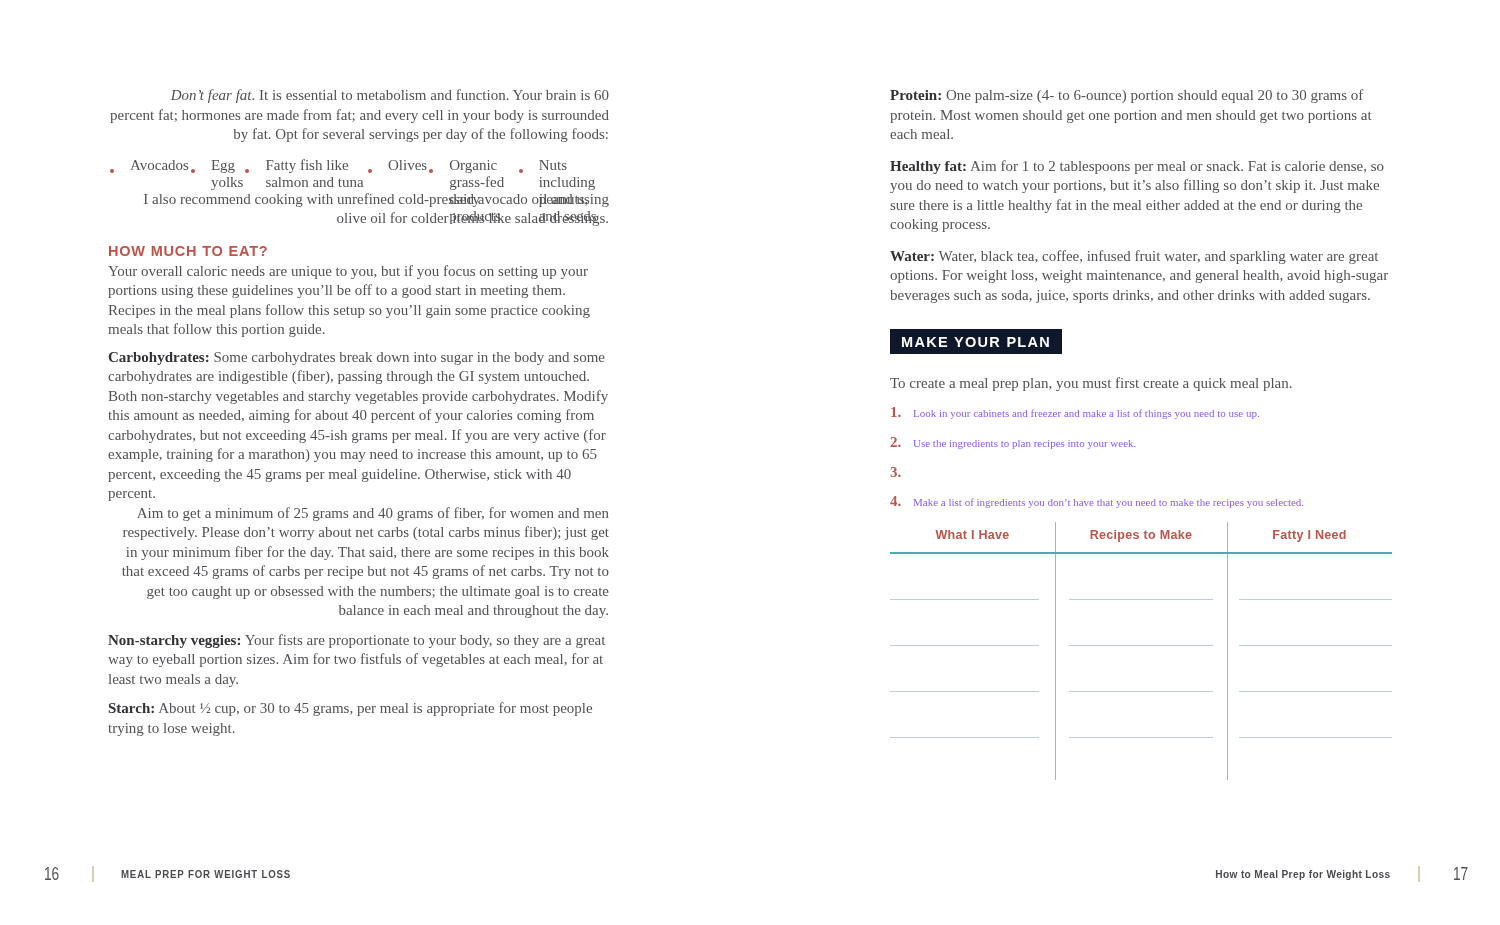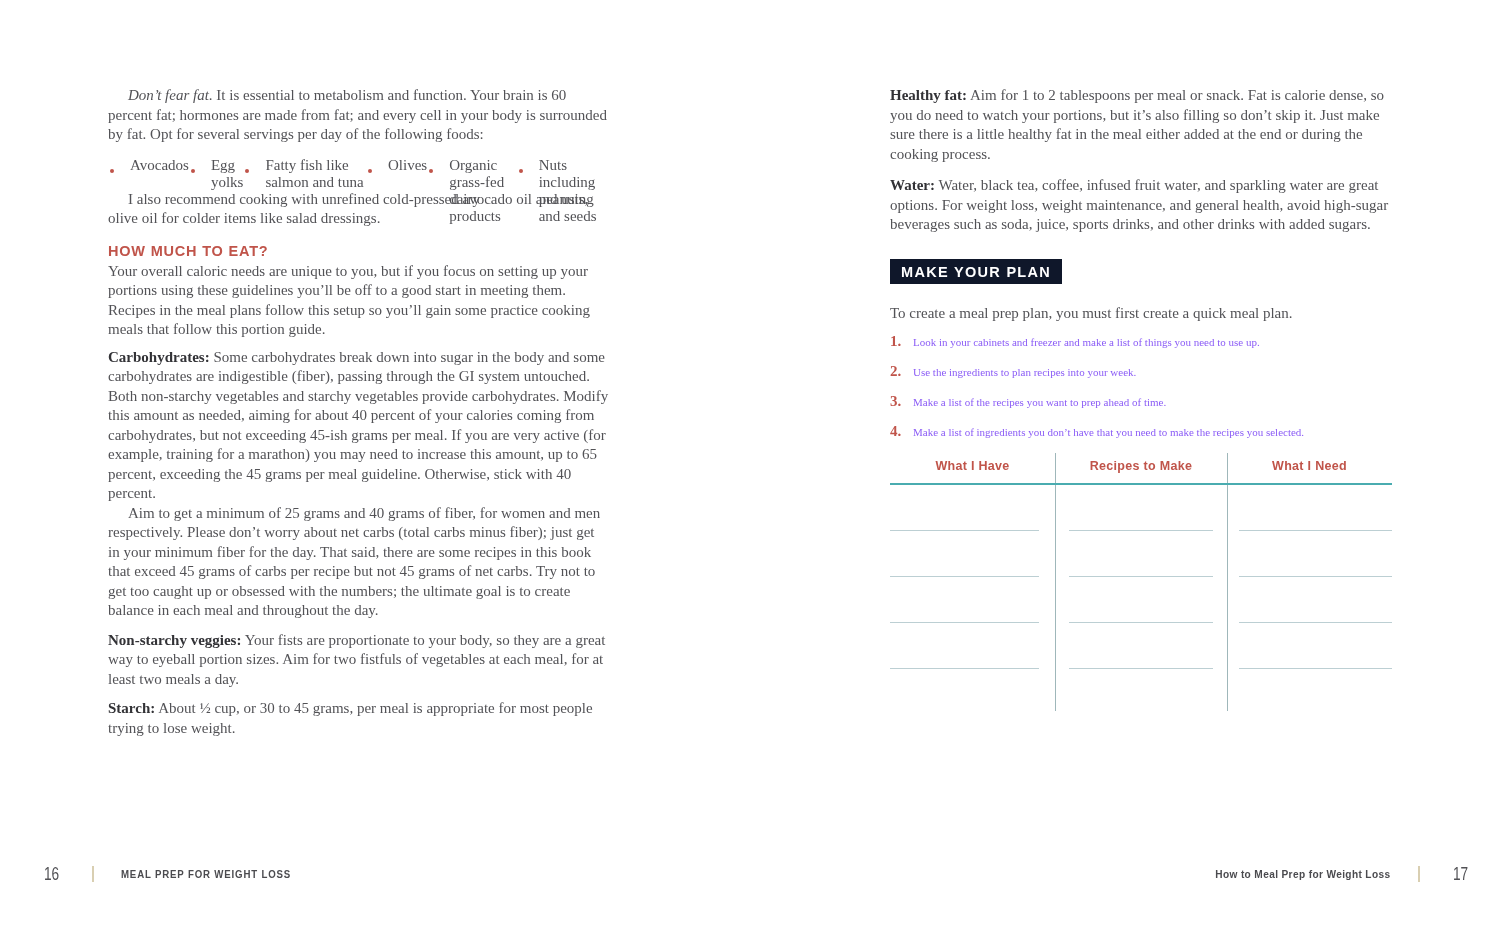--- a/index.html
+++ b/index.html
@@ -4,21 +4,21 @@
 <style>
   html,body{margin:0;padding:0;}
   body{
     width:1500px;height:925px;position:relative;background:#ffffff;
     font-family:"Liberation Serif", serif;color:#525256;overflow:hidden;
   }
   .spread{position:absolute;inset:0;background:#ffffff;}
 
   
   .para{font-size:15px;line-height:19.5px;margin:0 0 12px 0;color:#525256;}
-  .ti{text-indent:20px;}
+  .ti{text-indent:20px;text-align:right;}
   .lead{font-weight:bold;color:#323236;}
   .italic{font-style:italic;}
 
   
   .page-col{position:absolute;top:86px;}
   .page-col.left{left:108px;width:501px;}
   .page-col.right{left:890px;width:505px;}
 
   
   .bullets{display:flex;margin:0 0 4px 0;}
@@ -131,55 +131,55 @@
 
     <p class="para ti" style="margin-bottom:10px;">Aim to get a minimum of 25 grams and 40 grams of fiber, for women and men respectively. Please don’t worry about net carbs (total carbs minus fiber); just get in your minimum fiber for the day. That said, there are some recipes in this book that exceed 45 grams of carbs per recipe but not 45 grams of net carbs. Try not to get too caught up or obsessed with the numbers; the ultimate goal is to create balance in each meal and throughout the day.</p>
 
     <p class="para" style="margin-bottom:10px;"><span class="lead">Non-starchy veggies:</span><span> Your fists are proportionate to your body, so they are a great way to eyeball portion sizes. Aim for two fistfuls of vegetables at each meal, for at least two meals a day.</span></p>
 
     <p class="para"><span class="lead">Starch:</span><span> About ½ cup, or 30 to 45 grams, per meal is appropriate for most people trying to lose weight.</span></p>
   </div>
 
   <div class="page-col right">
 
+    <p class="para"><span class="lead">Protein:</span><span> One palm-size (4- to 6-ounce) portion should equal 20 to 30 grams of protein. Most women should get one portion and men should get two portions at each meal.</span></p>
 
     <p class="para"><span class="lead">Healthy fat:</span><span> Aim for 1 to 2 tablespoons per meal or snack. Fat is calorie dense, so you do need to watch your portions, but it’s also filling so don’t skip it. Just make sure there is a little healthy fat in the meal either added at the end or during the cooking process.</span></p>
 
     <p class="para" style="margin-bottom:0;"><span class="lead">Water:</span><span> Water, black tea, coffee, infused fruit water, and sparkling water are great options. For weight loss, weight maintenance, and general health, avoid high-sugar beverages such as soda, juice, sports drinks, and other drinks with added sugars.</span></p>
 
     <div class="plan-banner">MAKE YOUR PLAN</div>
 
     <p class="para plan-intro" style="margin-bottom:0;">To create a meal prep plan, you must first create a quick meal plan.</p>
 
     <div class="steps">
       <div class="step">
         <span class="step-num">1.</span>
         <span class="step-text">Look in your cabinets and freezer and make a list of things you need to use up.</span>
       </div>
       <div class="step">
         <span class="step-num">2.</span>
         <span class="step-text">Use the ingredients to plan recipes into your week.</span>
       </div>
       <div class="step">
         <span class="step-num">3.</span>
-        <span class="step-text">Make a list of the recipes you want to prep ahead of time.</span>
       </div>
       <div class="step">
         <span class="step-num">4.</span>
         <span class="step-text">Make a list of ingredients you don’t have that you need to make the recipes you selected.</span>
       </div>
     </div>
 
     <div class="plan-table">
       <div class="pt-sep s1"></div>
       <div class="pt-sep s2"></div>
       <div class="pt-headers">
         <div class="pt-h w1">What I Have</div>
         <div class="pt-h w2">Recipes to Make</div>
-        <div class="pt-h w3">What I Need</div>
+        <div class="pt-h w3">Fatty I Need</div>
       </div>
       <div class="pt-rule"></div>
       <div class="pt-body">
         <div class="pt-cell w1">
           <div class="write-line"></div>
           <div class="write-line"></div>
           <div class="write-line"></div>
           <div class="write-line"></div>
         </div>
         <div class="pt-cell w2">

